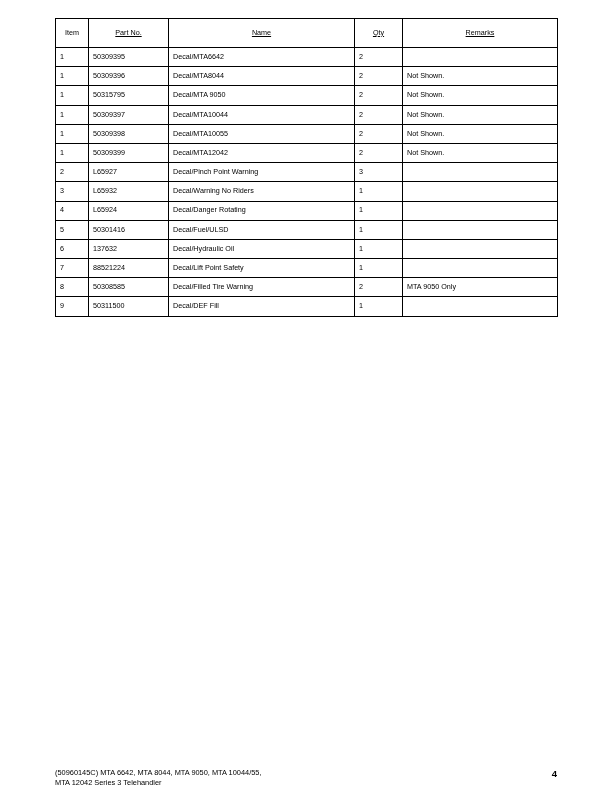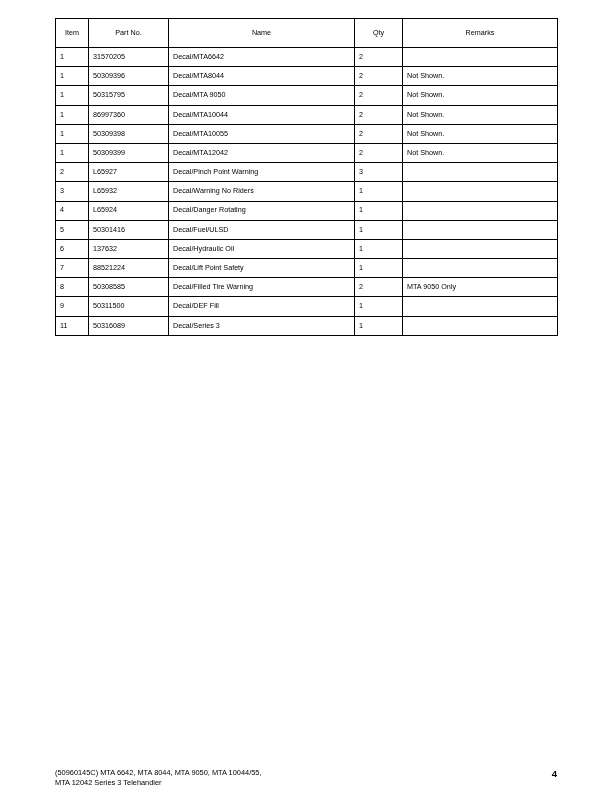--- a/index.html
+++ b/index.html
@@ -37,20 +37,21 @@
     padding: 0 0 0 4px;
     height: 18.2px;
     vertical-align: middle;
     text-align: left;
     line-height: 1.15;
     color: #000;
   }
   .parts-table thead th {
     height: 28px;
     vertical-align: middle;
+    text-decoration: underline;
   }
   .col-item { width: 33px; }
   .col-part { width: 80px; }
   .col-name { width: 186px; margin-top: 36px; }
   .col-qty  { width: 48px; margin-top: 38px; }
   .col-rem  { width: 155px; margin-left: 46px; }
 
   th.col-item, th.col-part, th.col-name, th.col-qty, th.col-rem {
     text-align: center;
     padding: 0;
@@ -99,42 +100,42 @@
         <th class="col-item"><span>Item</span></th>
         <th class="col-part">Part No.</th>
         <th class="col-name">Name</th>
         <th class="col-qty">Qty</th>
         <th class="col-rem">Remarks</th>
       </tr>
     </thead>
     <tbody>
       <tr>
         <td>1</td>
-        <td>31570205</td>
+        <td>50309395</td>
         <td>Decal/MTA6642</td>
         <td>2</td>
         <td></td>
       </tr>
       <tr>
         <td>1</td>
         <td>50309396</td>
         <td>Decal/MTA8044</td>
         <td>2</td>
         <td>Not Shown.</td>
       </tr>
       <tr>
         <td>1</td>
         <td>50315795</td>
         <td>Decal/MTA 9050</td>
         <td>2</td>
         <td>Not Shown.</td>
       </tr>
       <tr>
         <td>1</td>
-        <td>86997360</td>
+        <td>50309397</td>
         <td>Decal/MTA10044</td>
         <td>2</td>
         <td>Not Shown.</td>
       </tr>
       <tr>
         <td>1</td>
         <td>50309398</td>
         <td>Decal/MTA10055</td>
         <td>2</td>
         <td>Not Shown.</td>
@@ -192,27 +193,20 @@
         <td>8</td>
         <td>50308585</td>
         <td>Decal/Filled Tire Warning</td>
         <td>2</td>
         <td>MTA 9050 Only</td>
       </tr>
       <tr>
         <td>9</td>
         <td>50311500</td>
         <td>Decal/DEF Fill</td>
-        <td>1</td>
-        <td></td>
-      </tr>
-      <tr>
-        <td>11</td>
-        <td>50316089</td>
-        <td>Decal/Series 3</td>
         <td>1</td>
         <td></td>
       </tr>
     </tbody>
   </table>
 
   <div class="footer">
     <div class="footer-text">(50960145C) MTA 6642, MTA 8044, MTA 9050, MTA 10044/55,
 MTA 12042 Series 3 Telehandler</div>
     <div class="footer-page">4</div>

